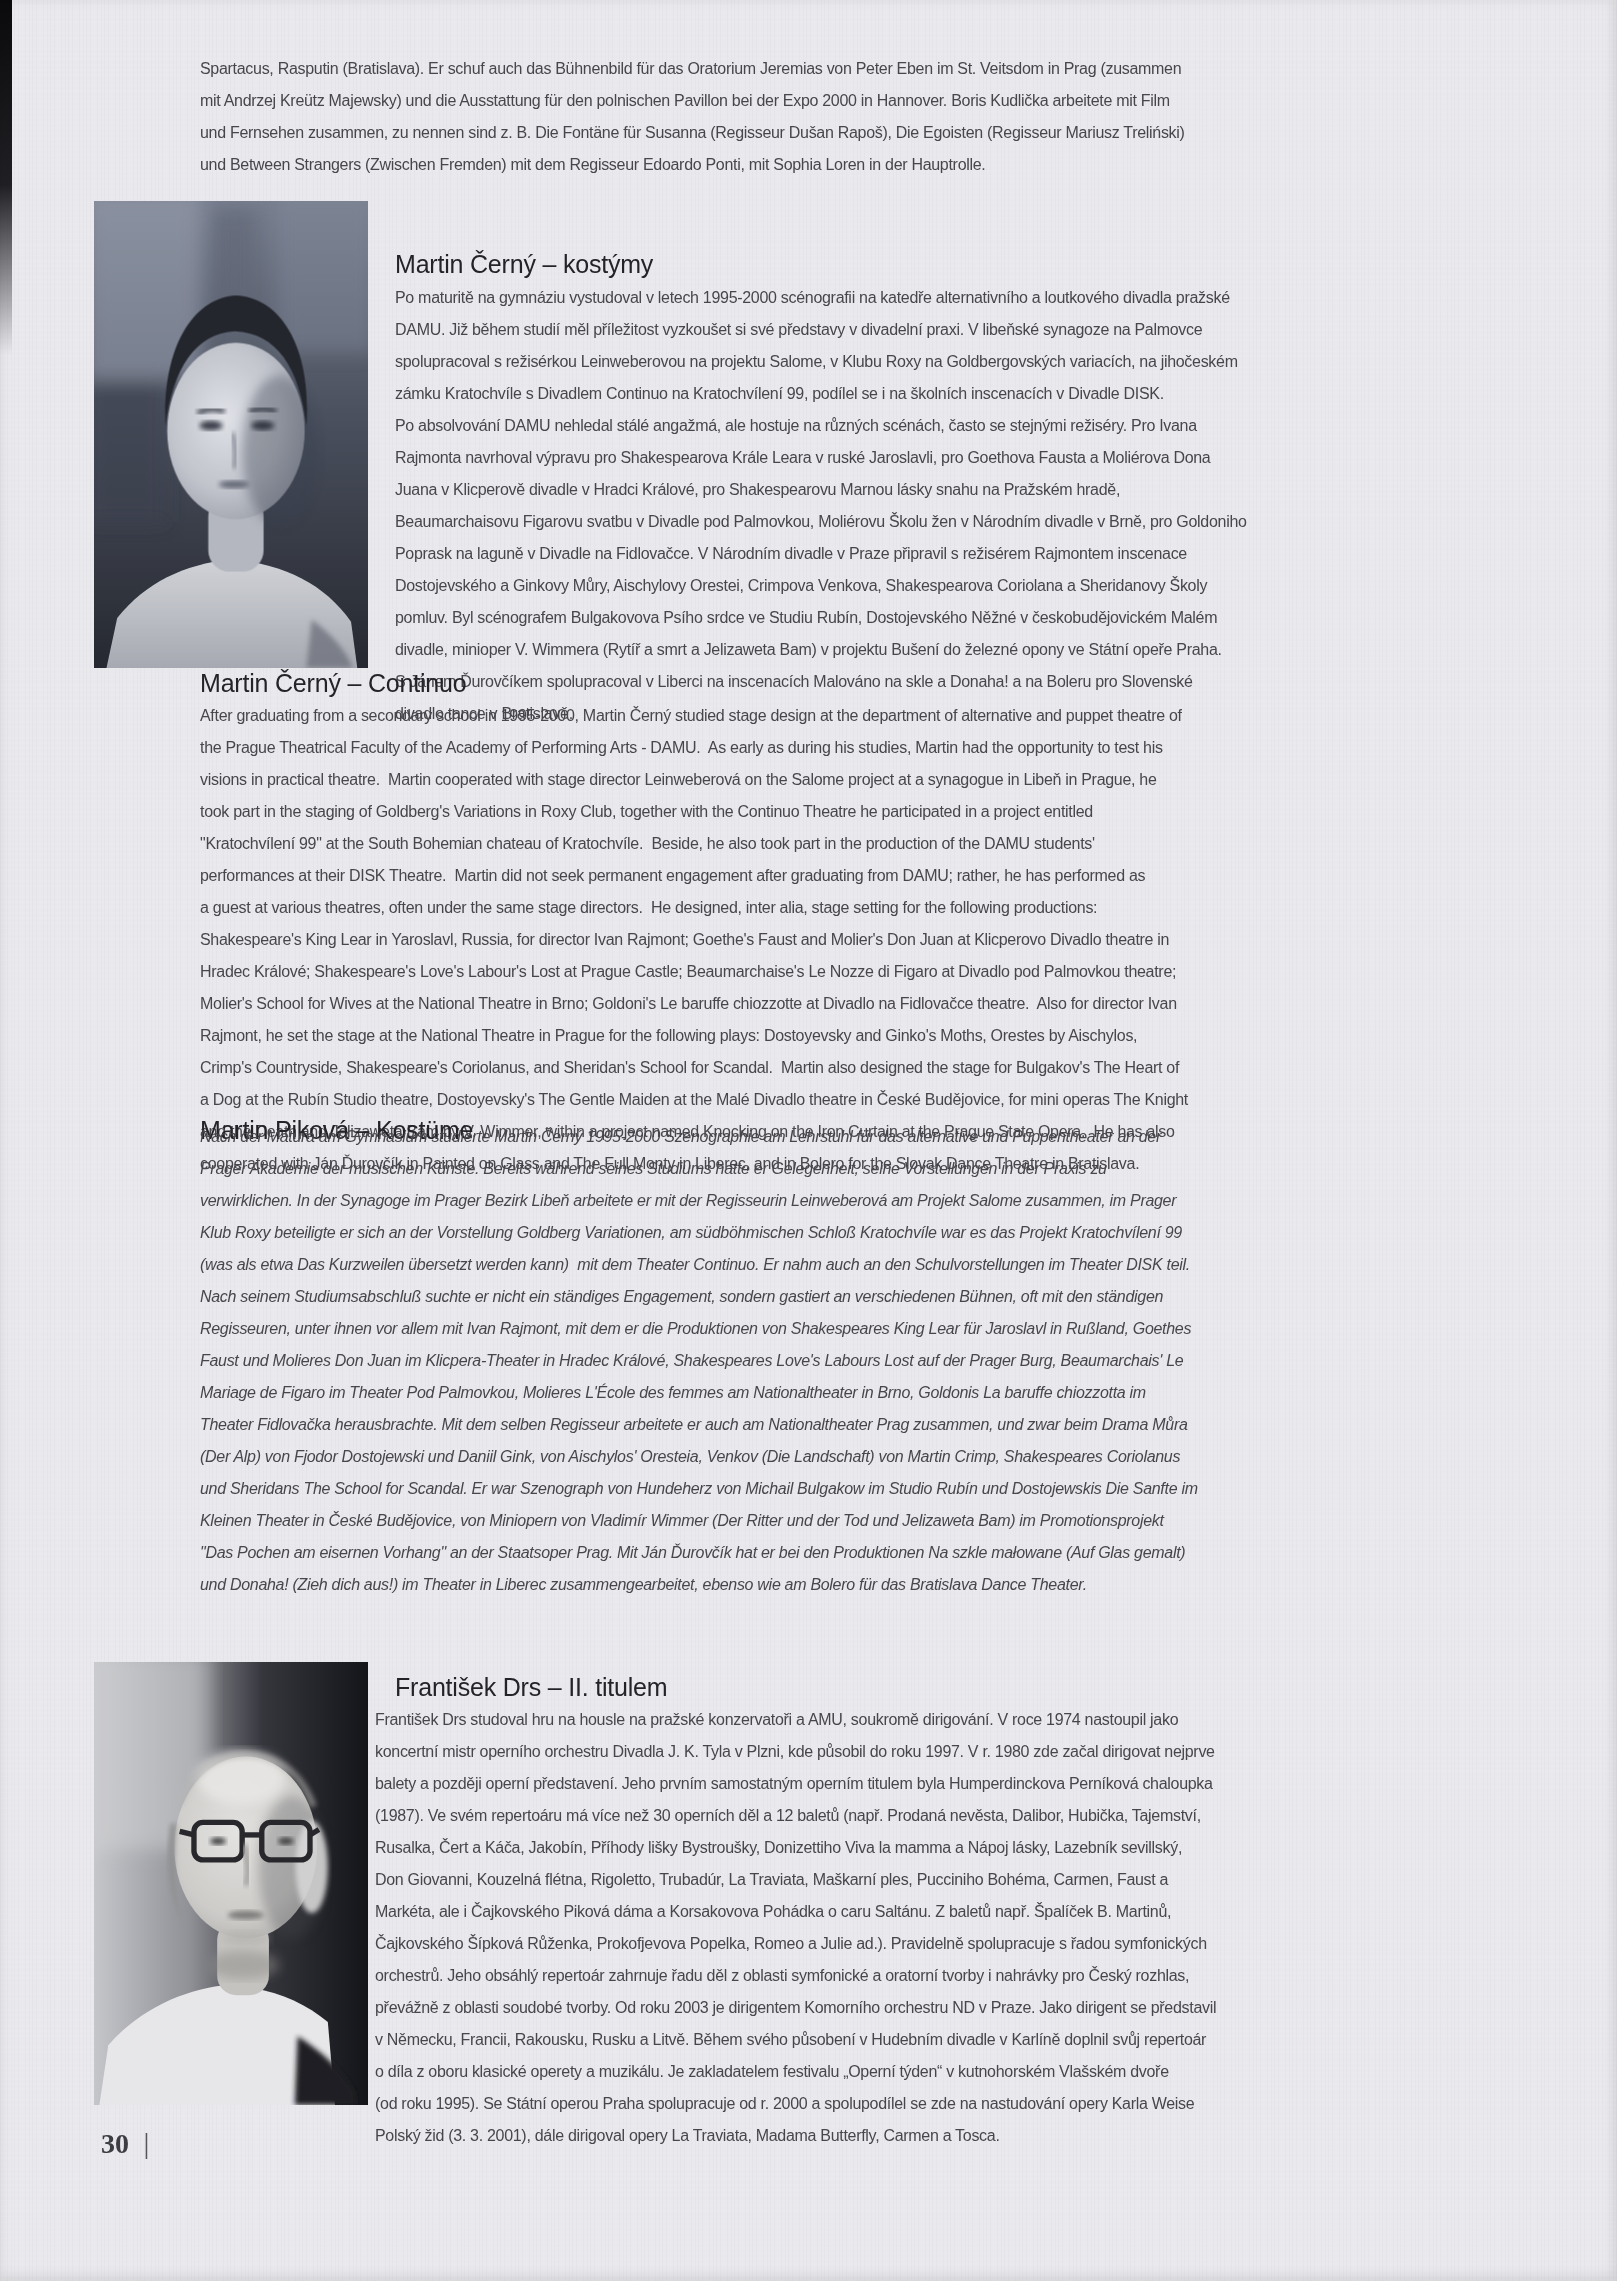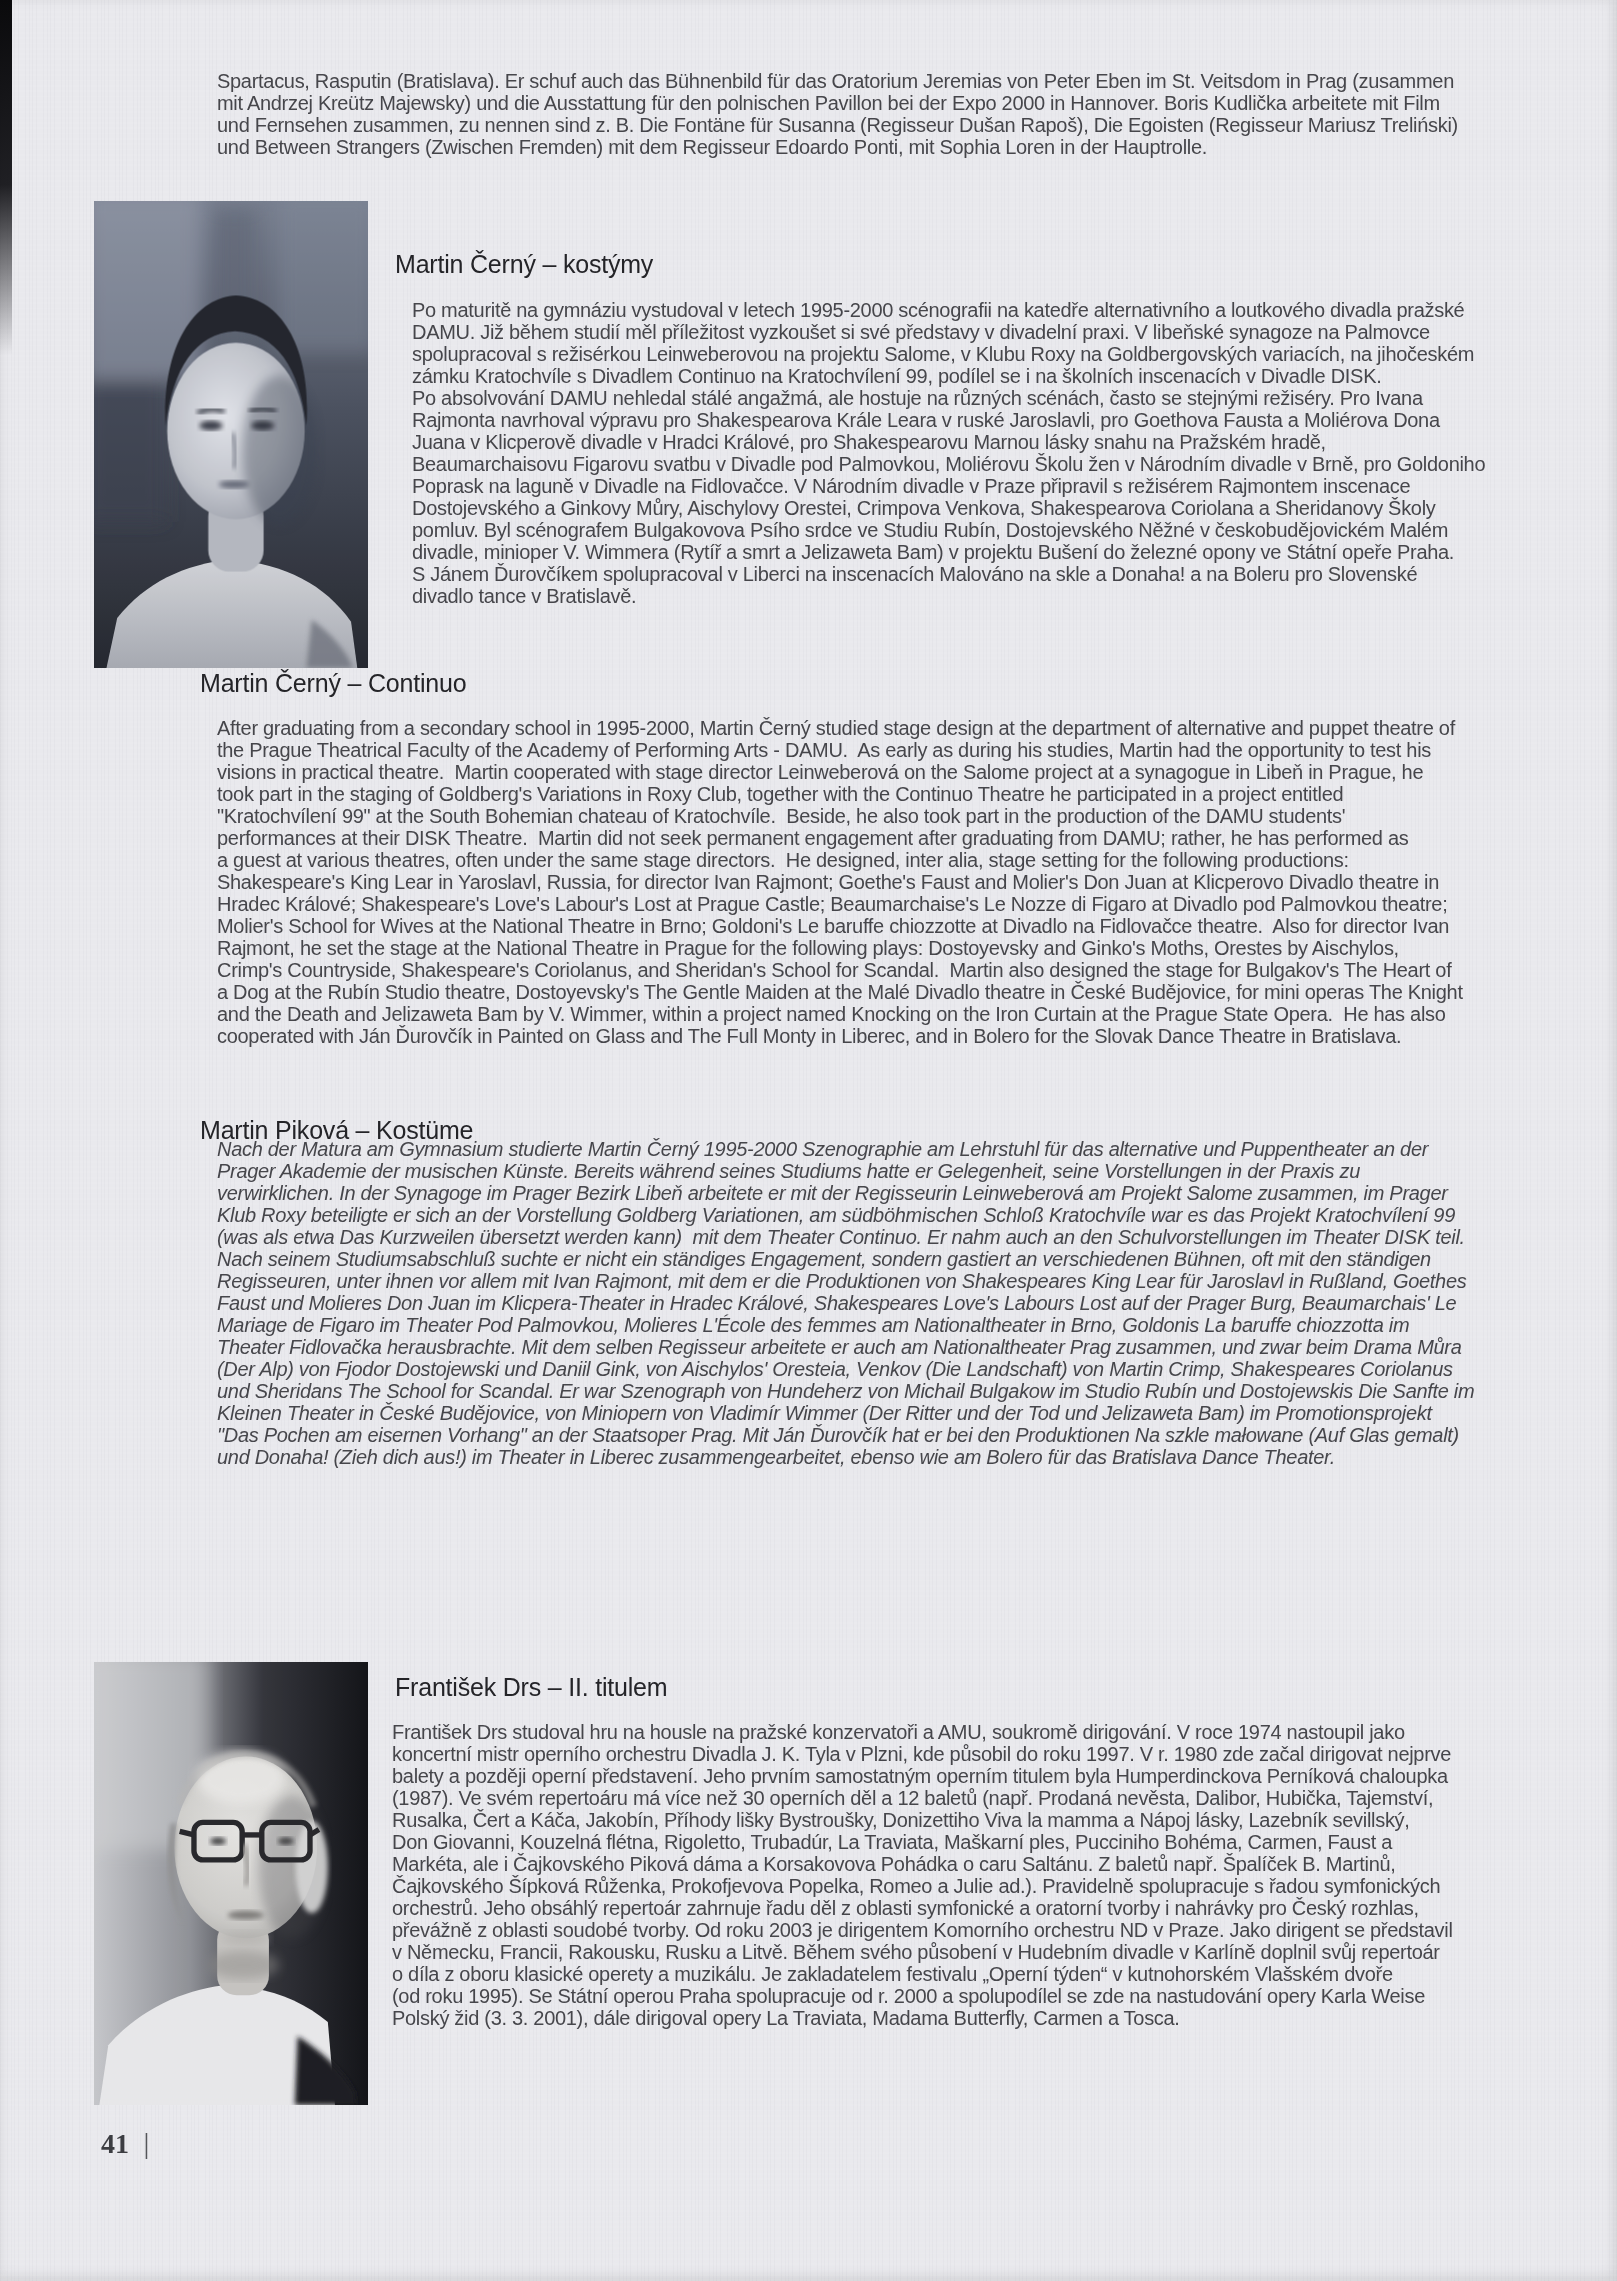--- a/index.html
+++ b/index.html
@@ -27,22 +27,22 @@
       repeating-linear-gradient(0deg, rgba(255,255,255,0.05) 0 1.8px, rgba(0,0,0,0) 1.8px 5.3px);
   }
   .scan-artifact{
     position:absolute;left:0;top:0;width:11.6px;height:355px;
     background:linear-gradient(to bottom,
       var(--artifact-color) 0%,
       rgba(10,10,14,0.9) 52%,
       rgba(12,12,16,0.0) 100%);
   }
   .body-text{
-    position:absolute;margin:17px;
-    font-size:20px;line-height:22px;letter-spacing:-0.3px;
+    position:absolute;margin:0;
+    font-size:16px;line-height:32px;letter-spacing:-0.3px;
     color:var(--text-body);
     white-space:pre;
   }
   .heading{
     position:absolute;margin:0;
     font-size:25px;line-height:28.5px;font-weight:400;letter-spacing:-0.2px;
     color:var(--text-heading);
     white-space:pre;
   }
   .intro { left:200px; top:53px;   width:1377px; }
@@ -253,18 +253,18 @@
 Markéta, ale i Čajkovského Piková dáma a Korsakovova Pohádka o caru Saltánu. Z baletů např. Špalíček B. Martinů,
 Čajkovského Šípková Růženka, Prokofjevova Popelka, Romeo a Julie ad.). Pravidelně spolupracuje s řadou symfonických
 orchestrů. Jeho obsáhlý repertoár zahrnuje řadu děl z oblasti symfonické a oratorní tvorby i nahrávky pro Český rozhlas,
 převážně z oblasti soudobé tvorby. Od roku 2003 je dirigentem Komorního orchestru ND v Praze. Jako dirigent se představil
 v Německu, Francii, Rakousku, Rusku a Litvě. Během svého působení v Hudebním divadle v Karlíně doplnil svůj repertoár
 o díla z oboru klasické operety a muzikálu. Je zakladatelem festivalu „Operní týden“ v kutnohorském Vlašském dvoře
 (od roku 1995). Se Státní operou Praha spolupracuje od r. 2000 a spolupodílel se zde na nastudování opery Karla Weise
 Polský žid (3. 3. 2001), dále dirigoval opery La Traviata, Madama Butterfly, Carmen a Tosca.</p>
 
   <div class="page-number">
-    <span class="num">41</span>
+    <span class="num">30</span>
     <span class="sep">|</span>
   </div>
 
 </div>
 
 
 </body></html>

